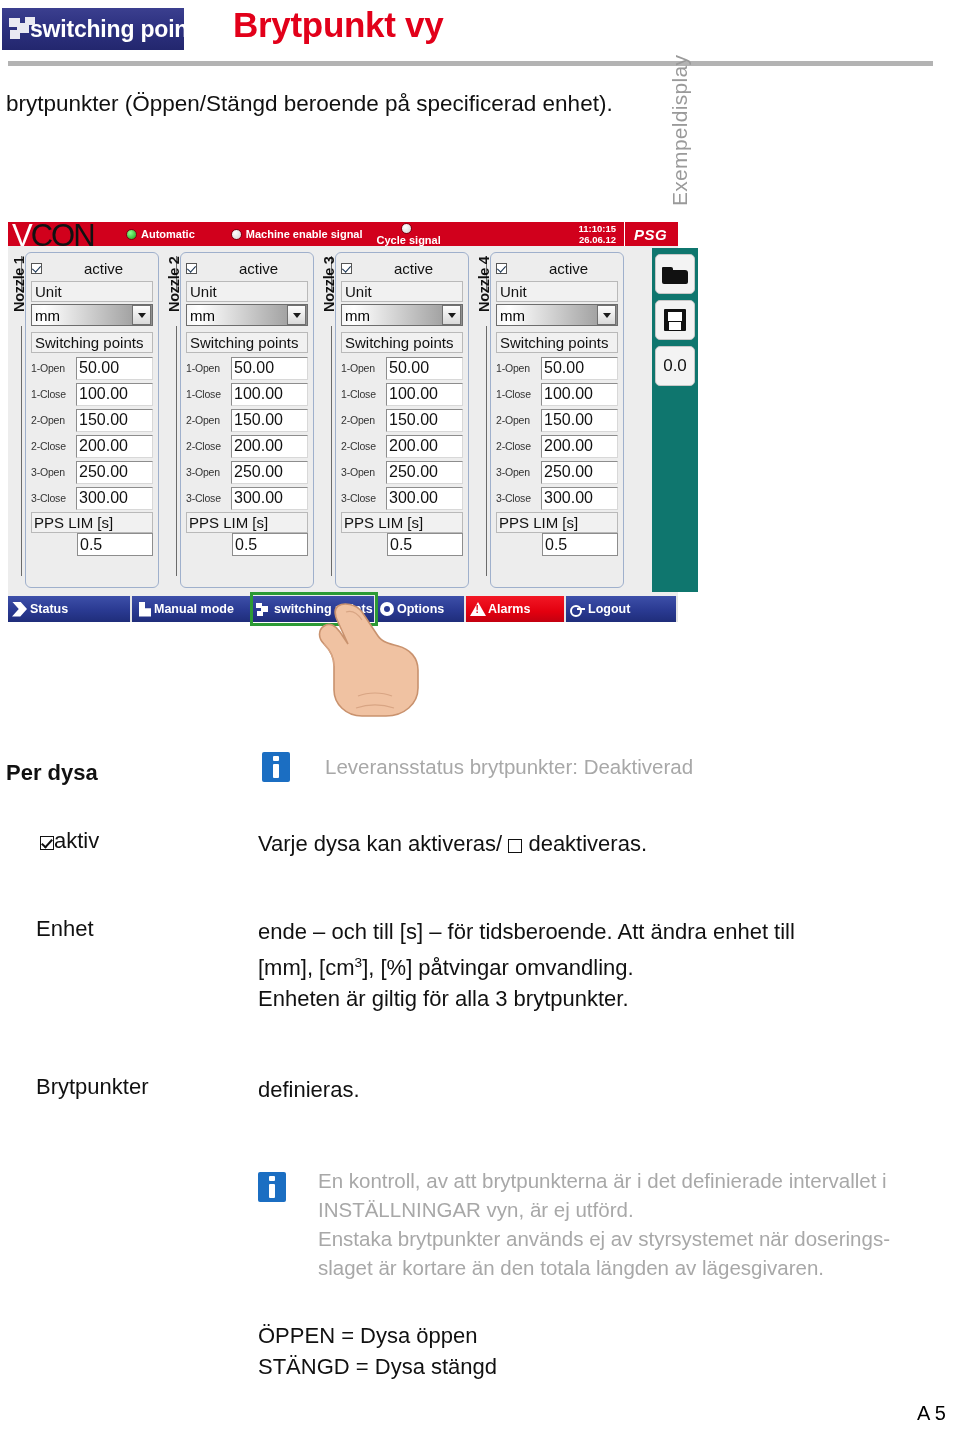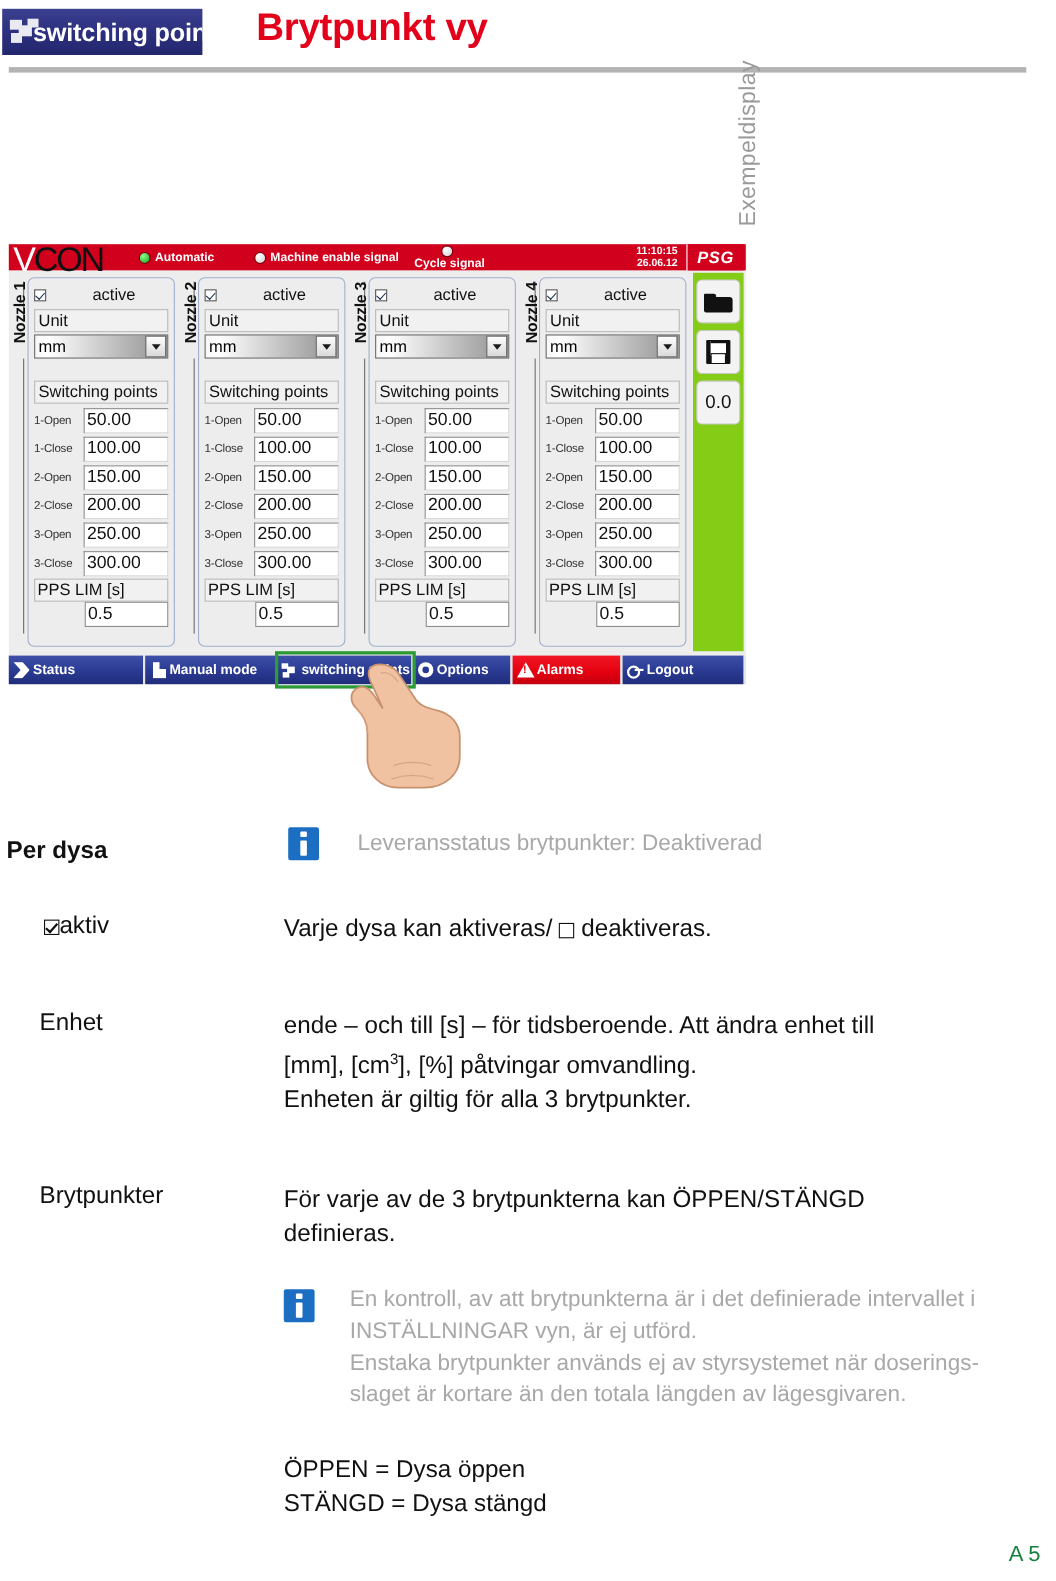--- a/index.html
+++ b/index.html
@@ -266,21 +266,21 @@
   }
   .combo {
     height: 22px;
     border: 1px solid #6d6d6d;
     background: linear-gradient(90deg, #f7f7f7 0%, #ffffff 10%, #bdbdbd 62%, #8f8f8f 100%);
     display: flex;
     align-items: center;
     justify-content: space-between;
     padding-left: 3px;
     font-size: 15px;
-    margin-bottom: 20px;
+    margin-bottom: 6px;
   }
   .combo-btn {
     width: 19px;
     height: 20px;
     background: linear-gradient(180deg,#fdfdfd,#d9d9d9);
     border: 1px solid #707070;
     display: flex;
     align-items: center;
     justify-content: center;
     margin-right: 1px;
@@ -335,25 +335,25 @@
     font-size: 16px;
     padding-left: 2px;
     display: flex;
     align-items: center;
     color: #111;
   }
 
   
   .app-tools {
     position: absolute;
-    left: 622px;
+    left: 644px;
     top: 2px;
     width: 46px;
     height: 344px;
-    background: #84cc16;
+    background: #0f766e;
   }
   .tool-btn {
     width: 40px;
     height: 40px;
     margin: 6px auto 0 auto;
     background: #f3f3f3;
     border: 1px solid #c8c8c8;
     border-radius: 5px;
     display: flex;
     align-items: center;
@@ -600,21 +600,21 @@
     width: 4px; height: 9px;
     border: solid #111;
     border-width: 0 2px 2px 0;
     transform: rotate(42deg);
   }
   .page-num {
     position: absolute;
     right: 14px;
     bottom: 12px;
     font-size: 20px;
-    color: #15803d;
+    color: #000000;
   }
   sup { font-size: 0.62em; vertical-align: super; }
 </style>
 </head>
 <body>
 
 <div class="page-header">
   <div class="header-chip">
     <span class="header-chip-icon">
       <i class="hci-a"></i>
@@ -622,20 +622,21 @@
         <i class="hci-c"></i>
         <i class="hci-d"></i>
     </span>
     <span class="header-chip-label">switching points</span>
   </div>
   <div class="page-title">Brytpunkt vy</div>
   <div class="header-rule"></div>
 </div>
 
 <div class="intro">
+  <div>brytpunkter (Öppen/Stängd beroende på specificerad enhet).</div>
 </div>
 
 <div class="shot">
 
   <div class="shot-topbar">
     <div class="vcon-logo">
       <span class="vcon-v">V</span><span class="vcon-con">CON</span>
     </div>
     <div class="topbar-item" style="margin-left:118px;">
       <span class="lamp lamp-green"></span>
@@ -922,21 +923,20 @@
 
 <div class="sec-label" style="left:36px; top:916px;">Enhet</div>
 <div class="sec-body" style="left:258px; top:916px; width:690px;">
   <div>ende – och till [s] – för tidsberoende. Att ändra enhet till</div>
   <div><span>[mm], [cm</span><sup>3</sup><span>], [%] påtvingar omvandling.</span></div>
   <div>Enheten är giltig för alla 3 brytpunkter.</div>
 </div>
 
 <div class="sec-label" style="left:36px; top:1074px;">Brytpunkter</div>
 <div class="sec-body" style="left:258px; top:1074px; width:690px;">
-  <div>För varje av de 3 brytpunkterna kan ÖPPEN/STÄNGD</div>
   <div>definieras.</div>
 </div>
 
 <div class="info-ico" style="left:258px; top:1172px;"></div>
 <div class="note" style="left:318px; top:1166px; width:628px;">
   <div>En kontroll, av att brytpunkterna är i det definierade intervallet i</div>
   <div>INSTÄLLNINGAR vyn, är ej utförd.</div>
   <div>Enstaka brytpunkter används ej av styrsystemet när doserings-</div>
   <div>slaget är kortare än den totala längden av lägesgivaren.</div>
 </div>

